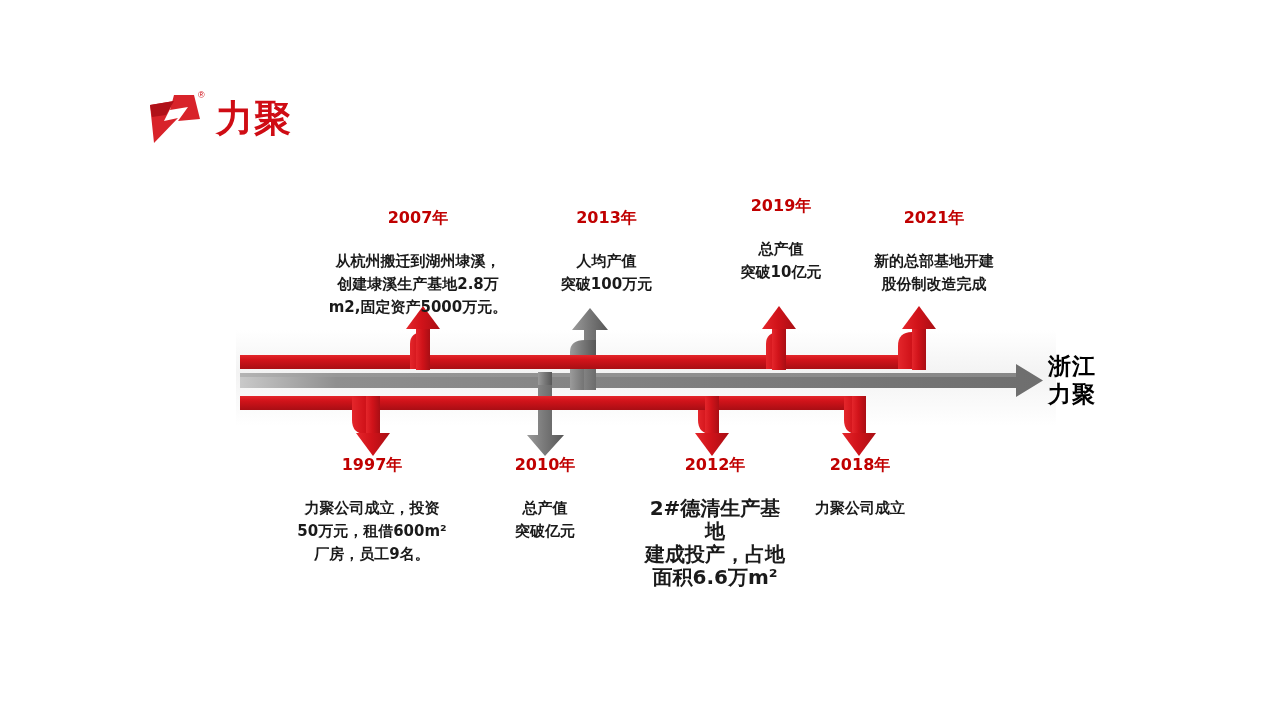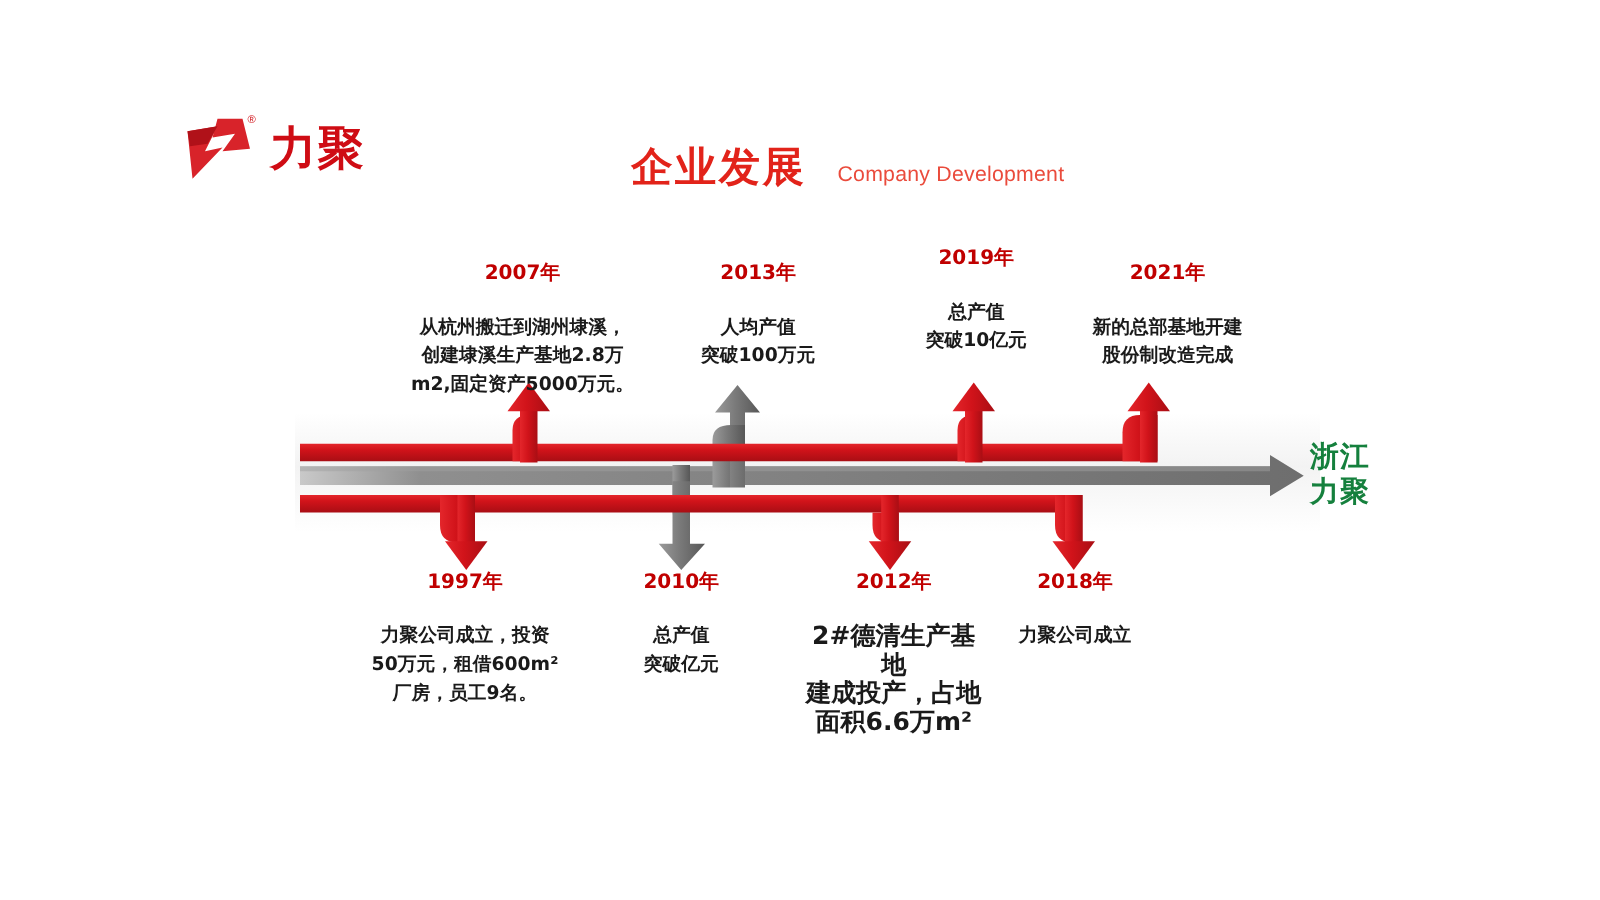--- a/index.html
+++ b/index.html
@@ -91,21 +91,21 @@
   }
 
   
   #end-label {
     position: absolute;
     left: 1048px;
     top: 352px;
     font-family: "DejaVu Sans", "Liberation Sans", sans-serif;
     font-size: 23px;
     font-weight: bold;
-    color: #15803d;
+    color: #000000;
     line-height: 28px;
     letter-spacing: 1px;
   }
 
   
   .milestone {
     position: absolute;
     text-align: center;
   }
   .year {
@@ -138,24 +138,20 @@
       <svg width="62" height="56" viewBox="0 0 62 56" xmlns="http://www.w3.org/2000/svg">
         <polygon points="2,14 26,10 16,30 30,27 6,52" fill="#d8232a"></polygon>
         <polygon points="26,4 46,4 52,28 30,30 40,16 22,19" fill="#d8232a"></polygon>
         <polygon points="2,14 26,10 18,24 4,26" fill="#b01119"></polygon>
       </svg>
       <span id="logo-reg">®</span>
     </div>
     <div id="logo-text">力聚</div>
   </div>
 
-  <div id="title-zone">
-    <div id="title-cn">企业发展</div>
-    <div id="title-en">Company Development</div>
-  </div>
 
   <svg id="timeline-svg" viewBox="0 0 1280 720">
     <defs>
       <linearGradient id="redGrad" x1="0" y1="0" x2="0" y2="1">
         <stop offset="0%" stop-color="#e4262b"></stop>
         <stop offset="35%" stop-color="#d1131a"></stop>
         <stop offset="100%" stop-color="#a90e14"></stop>
       </linearGradient>
       <linearGradient id="redGradV" x1="0" y1="0" x2="1" y2="0">
         <stop offset="0%" stop-color="#e4262b"></stop>

